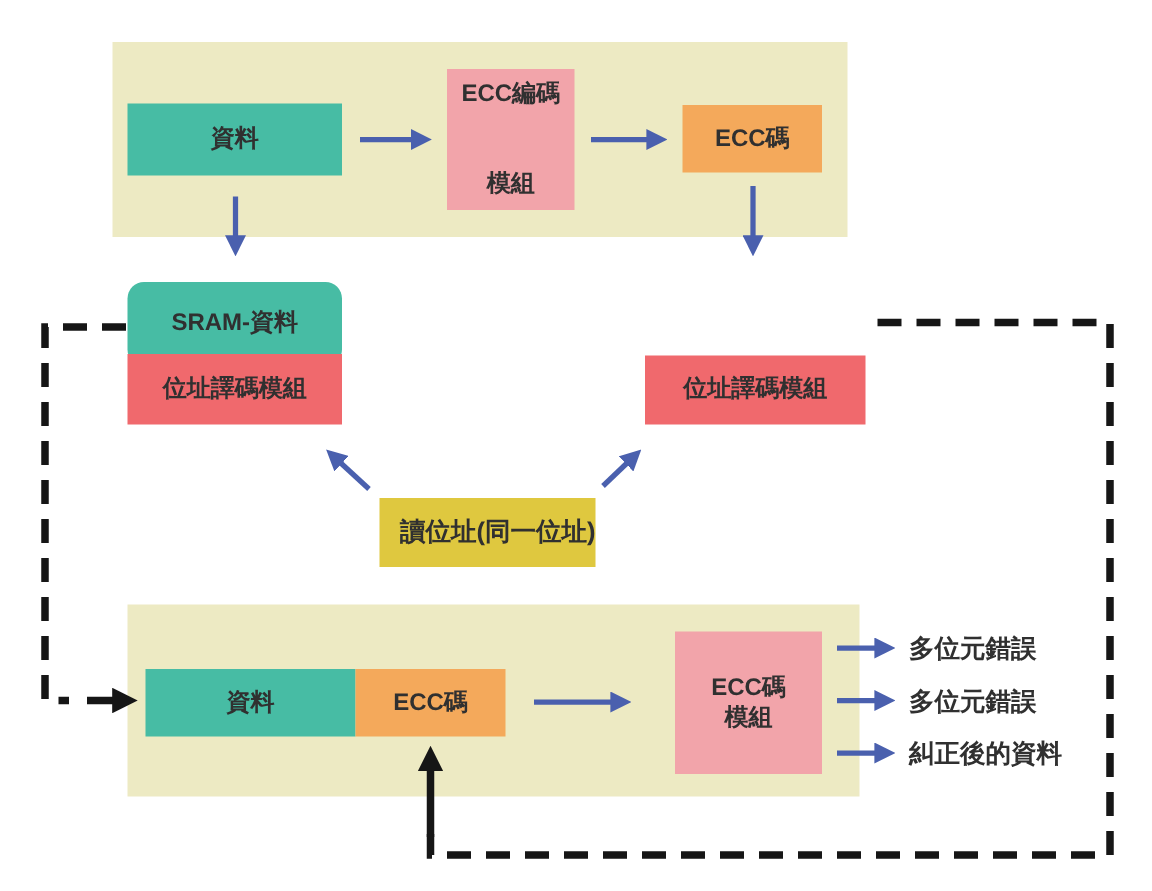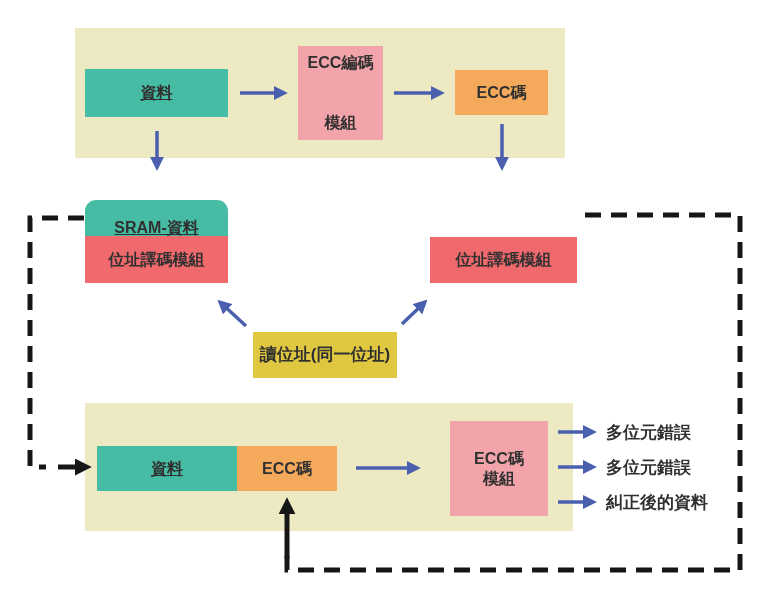--- a/index.html
+++ b/index.html
@@ -16,29 +16,29 @@
   }
   .panel{position:absolute;background:var(--cream);}
   .panel-top{left:75px;top:28px;width:490px;height:130px;}
   .panel-bottom{left:85px;top:403px;width:488px;height:128px;}
   .node{
     position:absolute;display:flex;flex-direction:column;
     align-items:center;justify-content:center;
     font-size:16px;font-weight:600;line-height:1.25;text-align:center;
     z-index:3;
   }
-  .teal{background:var(--teal);text-decoration:underline;}
+  .teal{background:var(--teal);}
   .pink{background:var(--pink);}
   .red{background:var(--red);}
   .orange{background:var(--orange);}
-  .yellow{background:var(--yellow);font-size:17px;}
+  .yellow{background:var(--yellow);font-size:17px;align-items:flex-end;}
   .box-data-top{left:85px;top:69px;width:143px;height:48px;}
   .box-encoder{left:298px;top:46px;width:85px;height:94px;gap:40px;}
   .box-ecccode-top{left:455px;top:70px;width:93px;height:45px;}
-  .sram-left-title{left:85px;top:200px;width:143px;height:56px;border-radius:11px;}
+  .sram-left-title{left:85px;top:188px;width:143px;height:56px;border-radius:11px;}
   .sram-left-dec{left:85px;top:236px;width:143px;height:47px;}
   .sram-right-title{left:430px;top:190px;width:147px;height:47px;}
   .sram-right-dec{left:430px;top:237px;width:147px;height:46px;}
   .read-addr{left:253px;top:332px;width:144px;height:46px;}
   .box-data-bottom{left:97px;top:446px;width:140px;height:45px;}
   .box-ecccode-bottom{left:237px;top:446px;width:100px;height:45px;}
   .box-checker{left:450px;top:421px;width:98px;height:95px;}
   .out-label{
     position:absolute;left:606px;height:22px;display:flex;align-items:center;
     font-size:17px;font-weight:600;white-space:nowrap;z-index:3;

